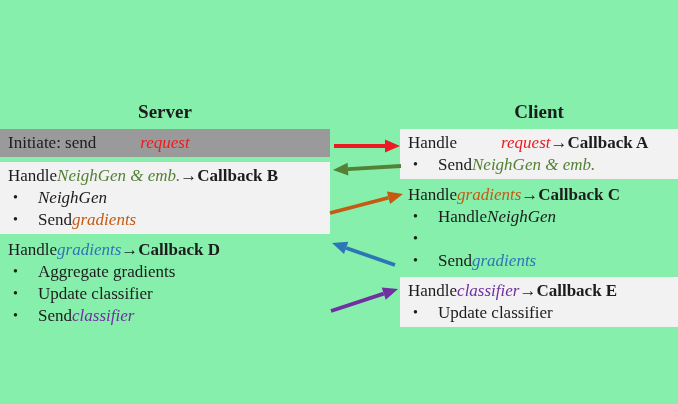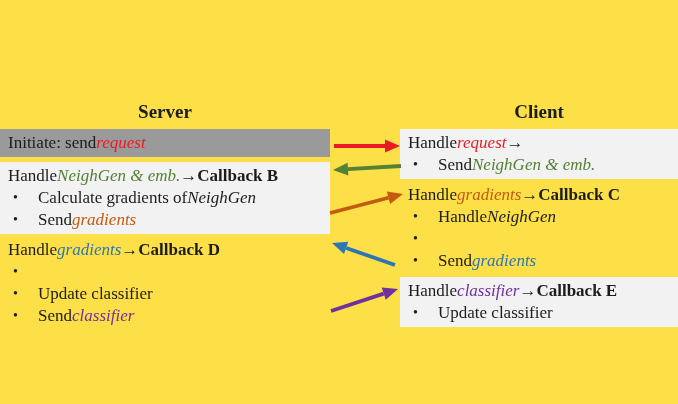--- a/index.html
+++ b/index.html
@@ -1,17 +1,17 @@
 <!DOCTYPE html>
 <html style="--c-red: #ec1b23; --c-green: #538135; --c-orange: #c55a11; --c-blue: #2e75b6; --c-purple: #7030a0; --dark-gray: #9a9a9a; --light-gray: #f2f2f2;"><head>
 <meta charset="utf-8">
 <style>
   html,body { margin:0; padding:0; background:#ffffff; }
   .stage {
-    position:relative; width:678px; height:404px; background:#fde047;
+    position:relative; width:678px; height:404px; background:#86efac;
     font-family:"Liberation Serif","DejaVu Serif",serif; color:#1c1c1c;
     overflow:hidden;
   }
   .col-header {
     position:absolute; top:100px; font-weight:bold; font-size:19px;
     text-align:center; line-height:24px;
   }
   #server-header { left:0; width:330px; }
   #client-header { left:400px; width:278px; }
   .blocks { position:absolute; top:129px; }
@@ -19,21 +19,21 @@
   #client-blocks { left:400px; width:278px; }
   .block { margin-bottom:5px; }
   .block.bg-dark  { background:var(--dark-gray);  padding:3px 0; }
   .block.bg-light { background:var(--light-gray); padding:3px 0; }
   .block.bg-white { background:transparent; padding:0; }
   .line { display:flex; align-items:center; font-size:17px; line-height:22px; padding-left:8px; white-space:nowrap; }
   .line.bulleted { padding-left:13px; }
   .bullet { flex:0 0 25px; width:25px; font-size:14px; }
   .seg-bold   { font-weight:bold; }
   .seg-italic { font-style:italic; }
-  .c-red    { color:var(--c-red); }
+  .c-red    { color:var(--c-red);padding-left:44px; }
   .c-green  { color:var(--c-green); }
   .c-orange { color:var(--c-orange); }
   .c-blue   { color:var(--c-blue); }
   .c-purple { color:var(--c-purple);font-family:Liberation Serif, serif; }
   #arrow-layer { position:absolute; left:0; top:0; pointer-events:none; }
 </style>
 </head>
 <body>
 
 <div class="stage">
@@ -49,56 +49,57 @@
       </div>
       <div class="block bg-light">
         <div class="line">
           <span>Handle </span>
           <span class="seg-italic c-green">NeighGen &amp; emb.</span>
           <span> → </span>
           <span class="seg-bold">Callback B</span>
         </div>
         <div class="line bulleted">
           <span class="bullet">•</span>
-          <span>Calculate gradients of </span>
           <span class="seg-italic">NeighGen</span>
         </div>
         <div class="line bulleted">
           <span class="bullet">•</span>
           <span>Send </span>
           <span class="seg-italic c-orange">gradients</span>
         </div>
       </div>
       <div class="block bg-white">
         <div class="line">
           <span>Handle </span>
           <span class="seg-italic c-blue">gradients</span>
           <span> → </span>
           <span class="seg-bold">Callback D</span>
         </div>
         <div class="line bulleted">
           <span class="bullet">•</span>
+          <span>Aggregate gradients</span>
         </div>
         <div class="line bulleted">
           <span class="bullet">•</span>
           <span>Update classifier</span>
         </div>
         <div class="line bulleted">
           <span class="bullet">•</span>
           <span>Send </span>
           <span class="seg-italic c-purple">classifier</span>
         </div>
       </div>
     </div>
   <div class="blocks" id="client-blocks">
       <div class="block bg-light">
         <div class="line">
           <span>Handle </span>
           <span class="seg-italic c-red">request</span>
           <span> → </span>
+          <span class="seg-bold">Callback A</span>
         </div>
         <div class="line bulleted">
           <span class="bullet">•</span>
           <span>Send </span>
           <span class="seg-italic c-green">NeighGen &amp; emb.</span>
         </div>
       </div>
       <div class="block bg-white">
         <div class="line">
           <span>Handle </span>

